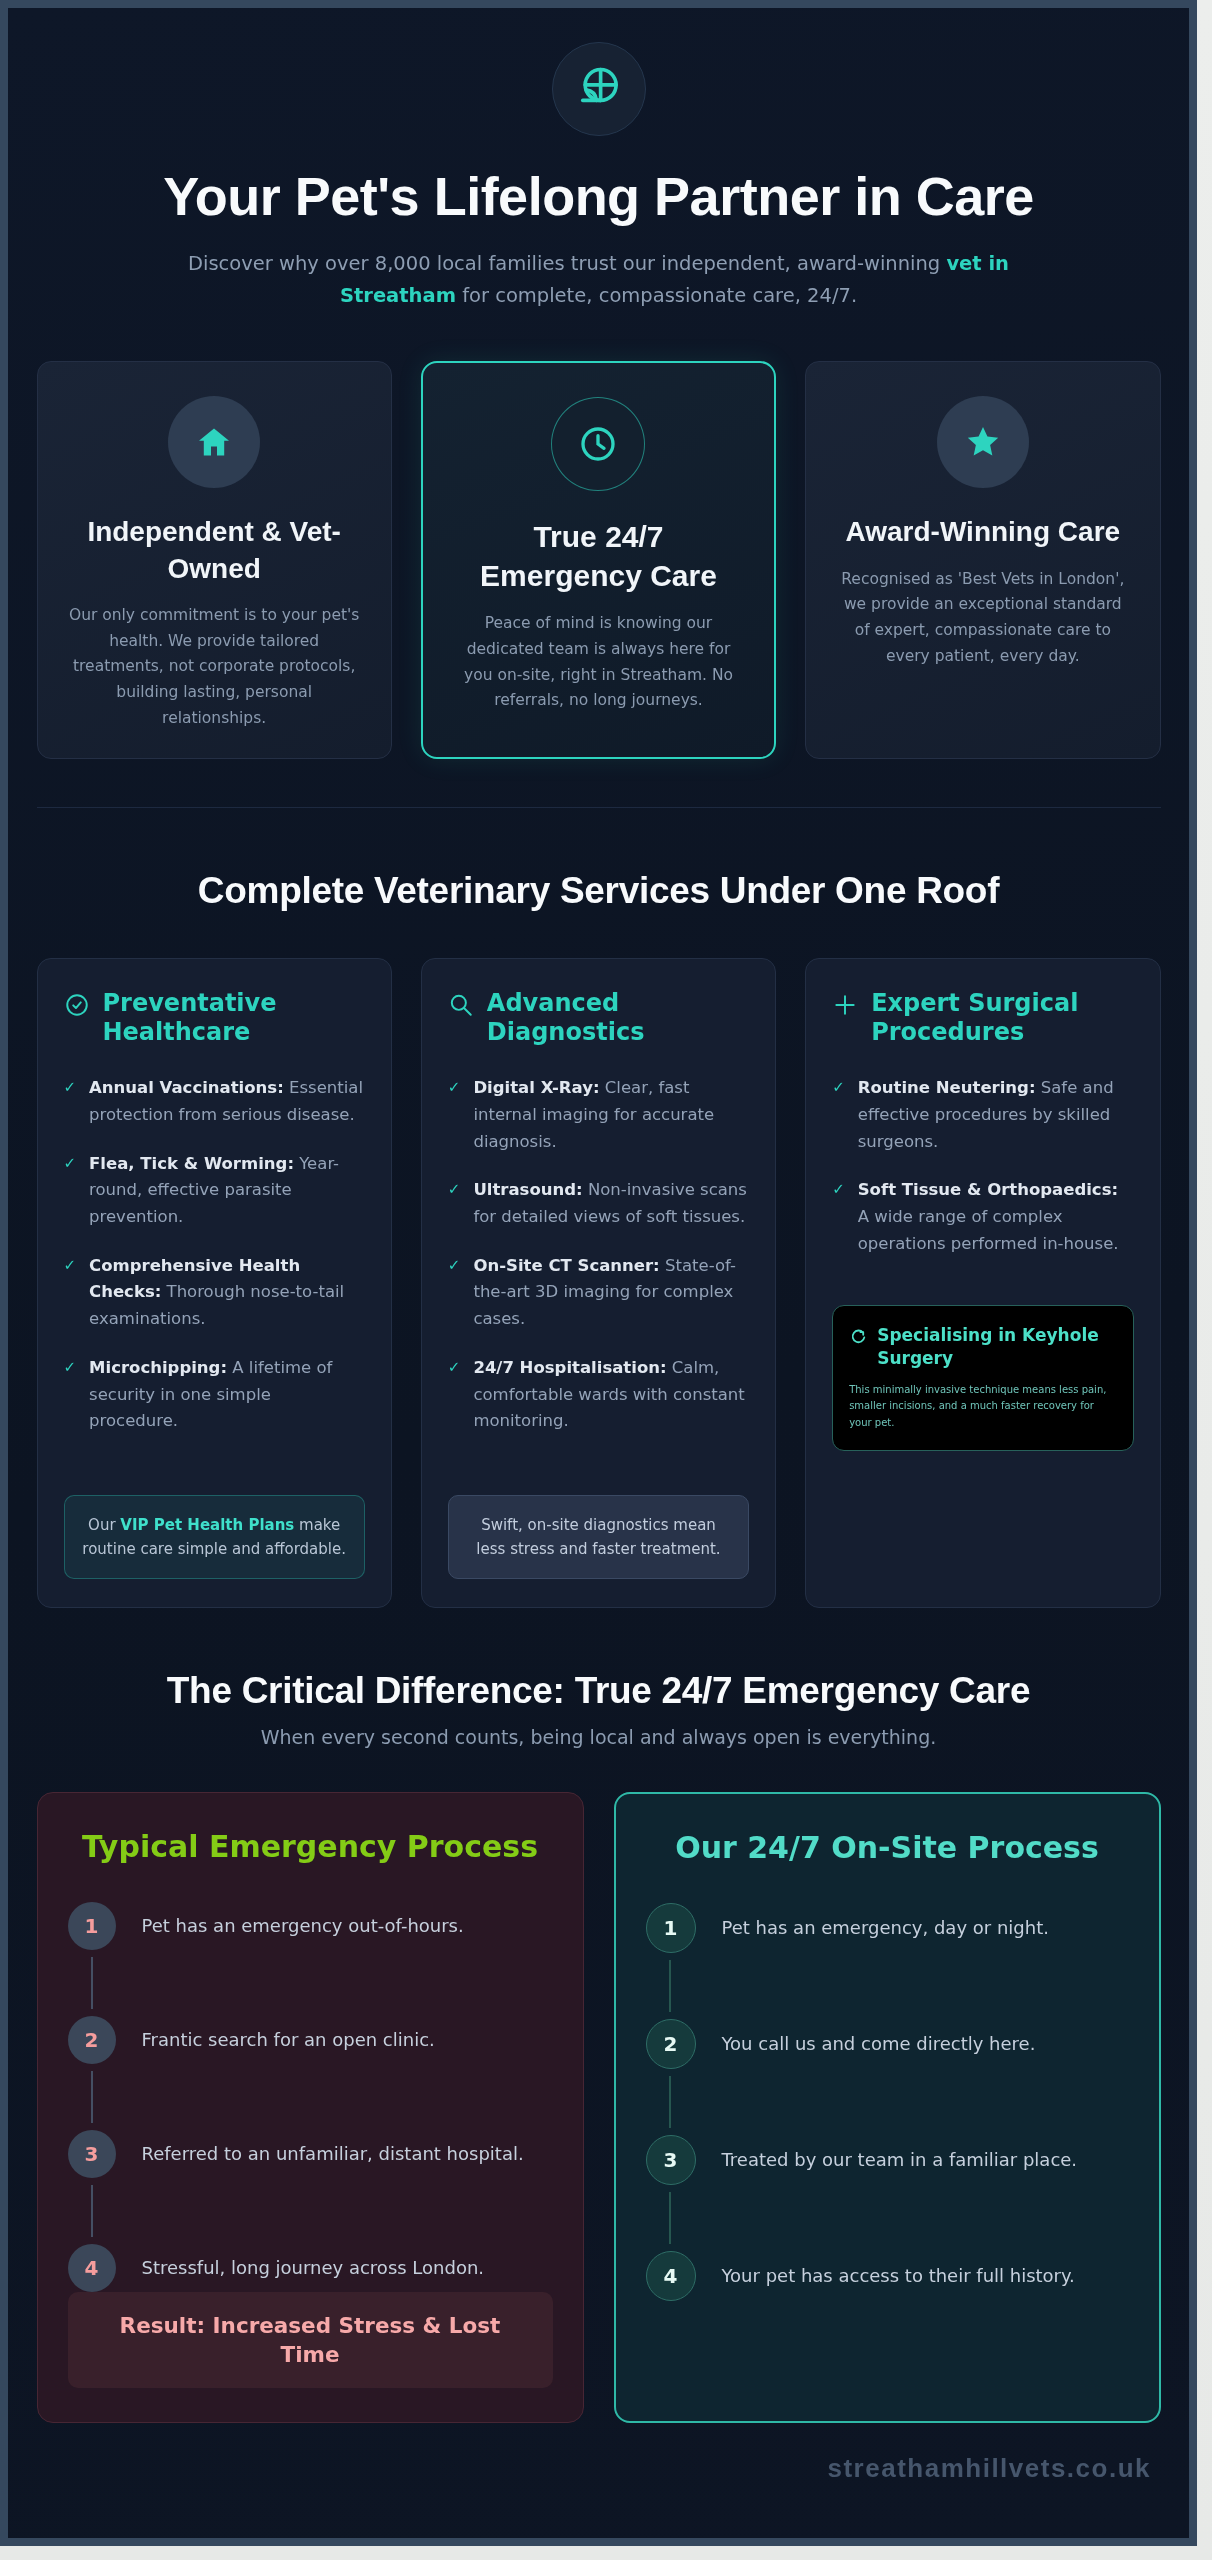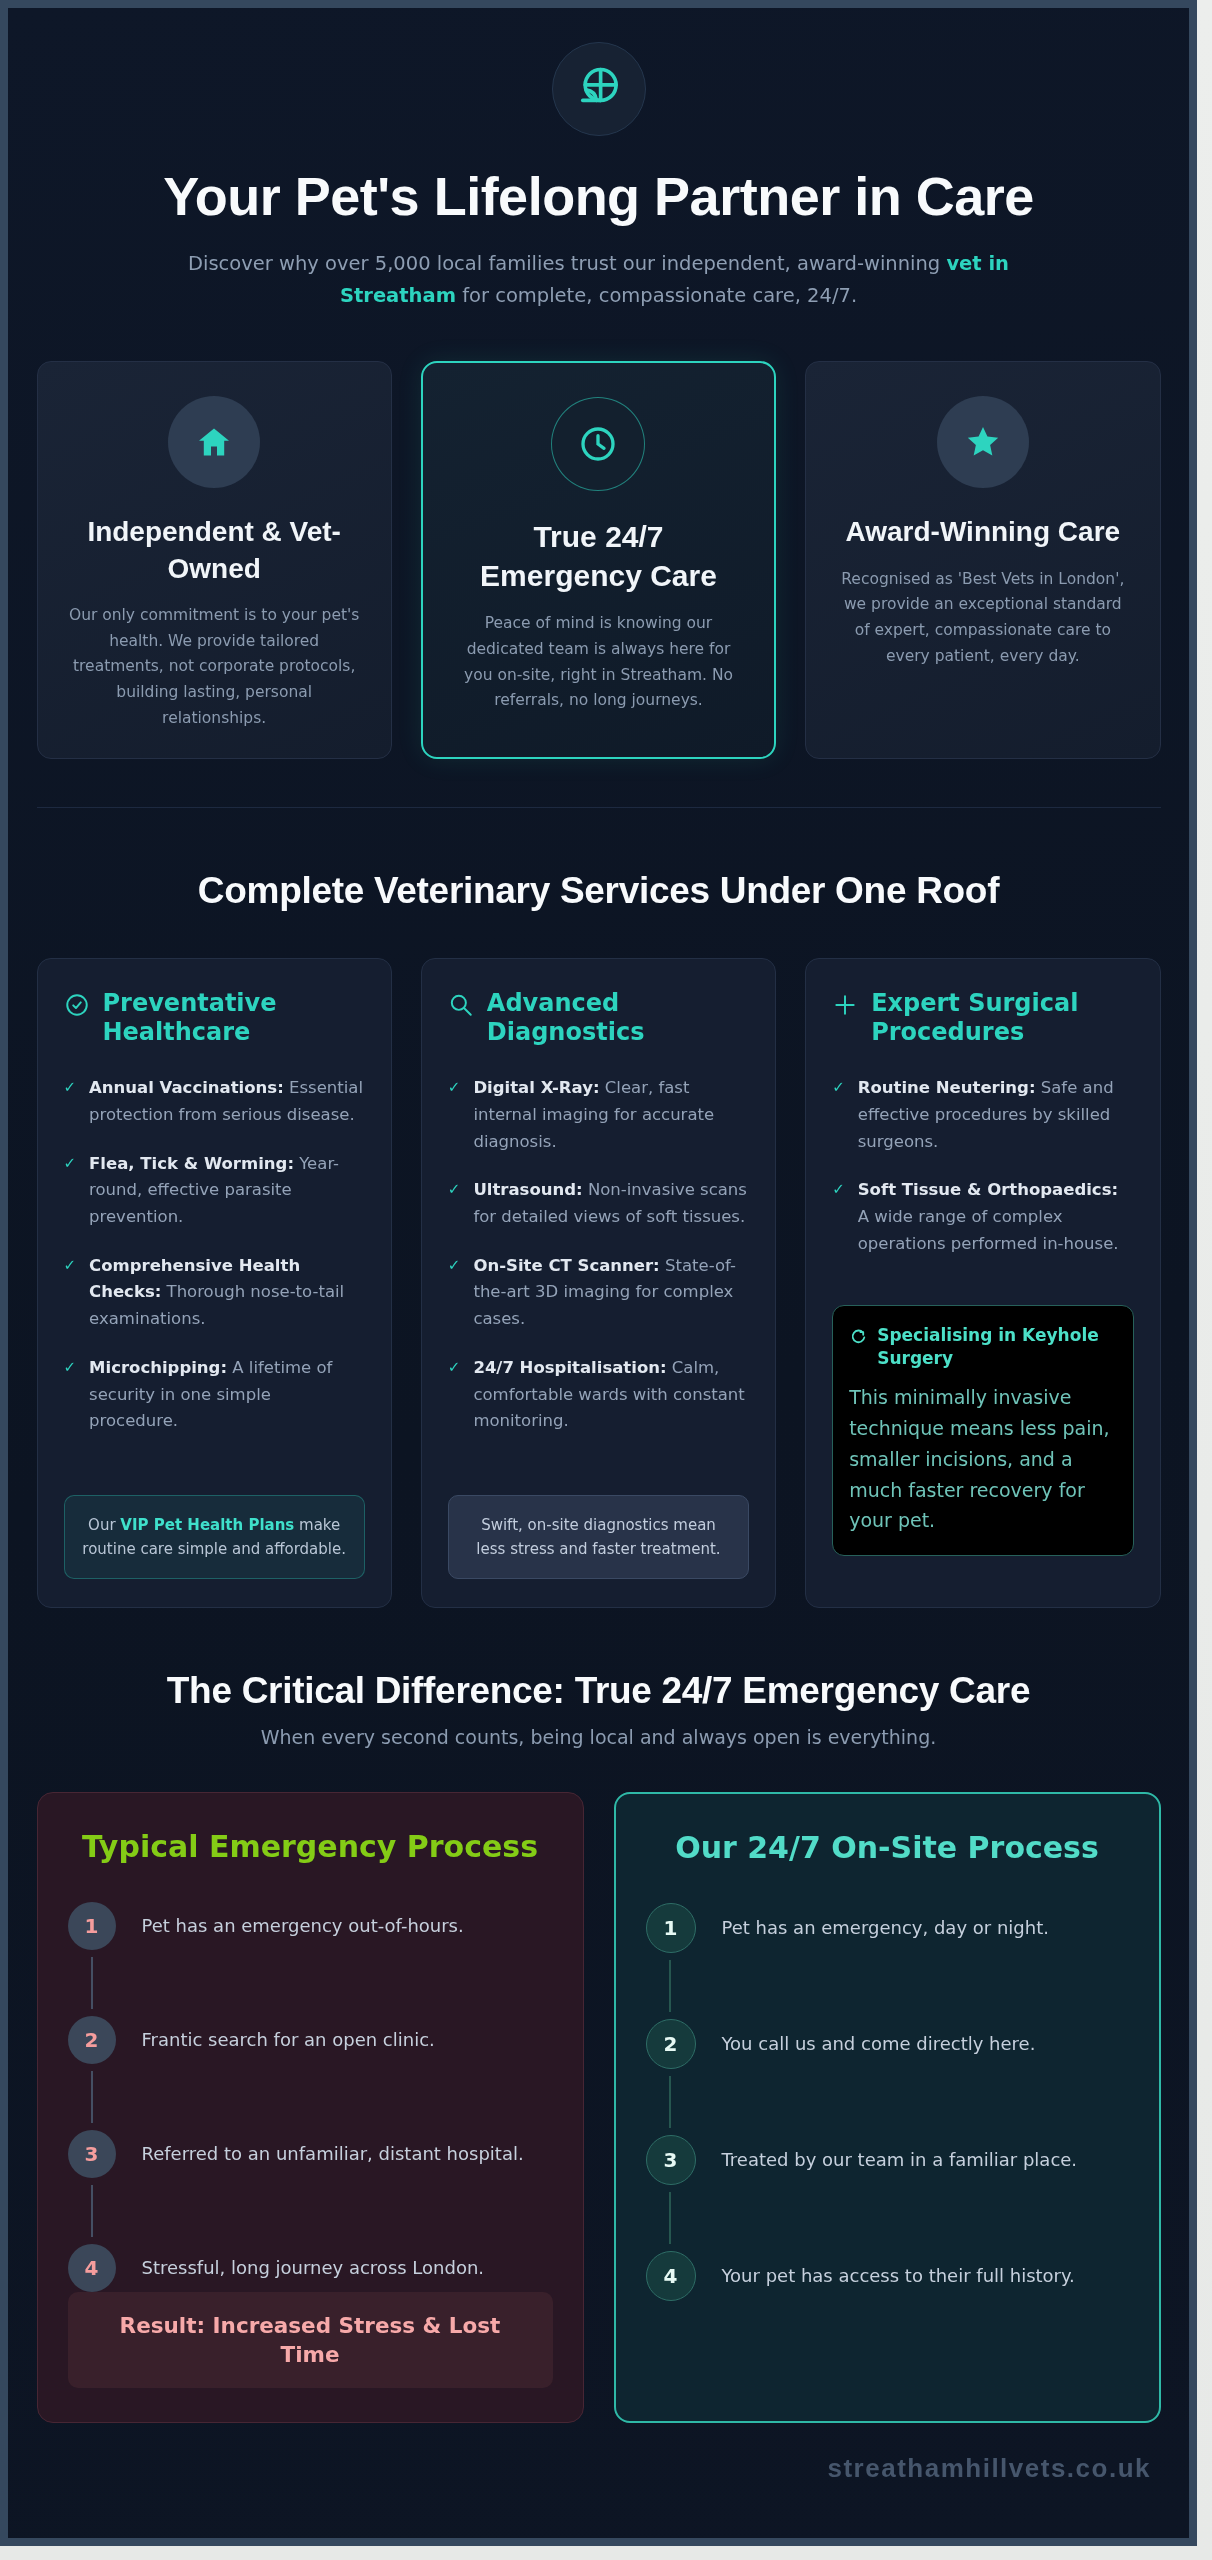--- a/index.html
+++ b/index.html
@@ -102,21 +102,21 @@
     margin-top:auto;background:#283349;border:1px solid #3a4963;border-radius:10px;
     padding:17px 16px;text-align:center;font-size:15px;line-height:1.6;color:#c2cddd;
   }
   .callout-keyhole{
     margin-top:26px;background:#000000;border:1px solid #27615a;border-radius:12px;
     padding:18px 16px;
   }
   .kh-head{display:flex;align-items:flex-start;gap:10px;}
   .kh-head .kicon{flex:0 0 auto;margin-top:4px;}
   .kh-head h4{margin:0;color:#4ce0c8;font-size:17px;line-height:1.35;font-weight:bold;}
-  .callout-keyhole p{margin:12px 0 1px;color:#6fc4b9;font-size:19px;line-height:1.62;}
+  .callout-keyhole p{margin:12px 0 1px;color:#6fc4b9;font-size:10px;line-height:1.62;}
   
   .comp-sub{margin:14px auto 0;text-align:center;color:#8c9cb1;font-size:19px;}
   .comparison{
     display:grid;grid-template-columns:1fr 1fr;gap:30px;
     margin:44px auto 0;width:1124px;min-height:625px;
   }
   .ccard{
     border-radius:16px;padding:36px 30px 34px;box-sizing:border-box;
     display:flex;flex-direction:column;
   }
@@ -164,21 +164,21 @@
     <div class="logo-badge">
       <svg width="52" height="52" viewBox="0 0 64 64" fill="none" stroke="#2dd4bf" stroke-width="4.5" stroke-linecap="round">
         <circle cx="34" cy="27" r="19"></circle>
         <line x1="15" y1="27" x2="53" y2="27"></line>
         <line x1="34" y1="8" x2="34" y2="46"></line>
         <path d="M16 33 C 24 34 28 38 29 46"></path>
         <line x1="12" y1="46" x2="34" y2="46"></line>
       </svg>
     </div>
     <h1>Your Pet's Lifelong Partner in Care</h1>
-    <p class="hero-sub"><span>Discover why over 5,000 local families trust our independent, award-winning </span><span class="teal-link">vet in Streatham</span><span> for complete, compassionate care, 24/7.</span></p>
+    <p class="hero-sub"><span>Discover why over 8,000 local families trust our independent, award-winning </span><span class="teal-link">vet in Streatham</span><span> for complete, compassionate care, 24/7.</span></p>
   </header>
 
   <section class="benefits">
     <div class="bcard">
       <div class="bicon">
         <svg width="36" height="36" viewBox="0 0 24 24" fill="#2dd4bf">
           <path d="M12 3 L2 11.2 H5.2 V21 H10 V15 H14 V21 H18.8 V11.2 H22 Z"></path>
         </svg>
       </div>
       <h3>Independent &amp; Vet-Owned</h3>

